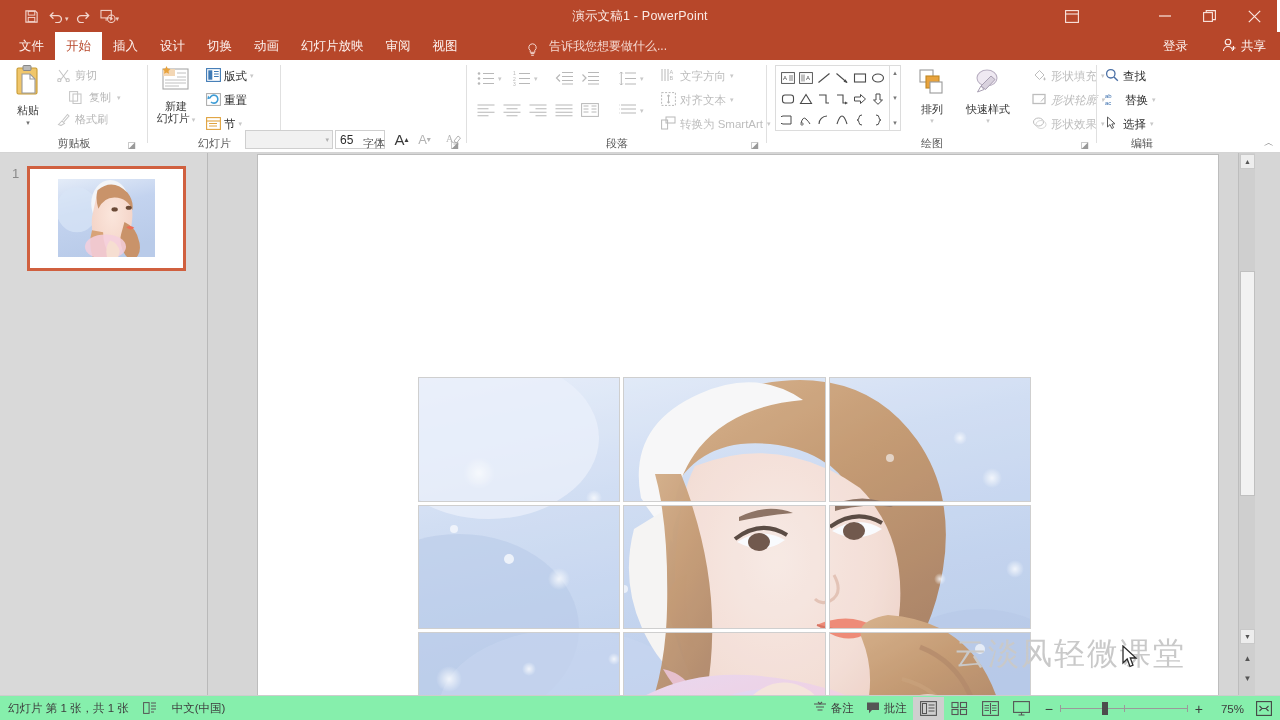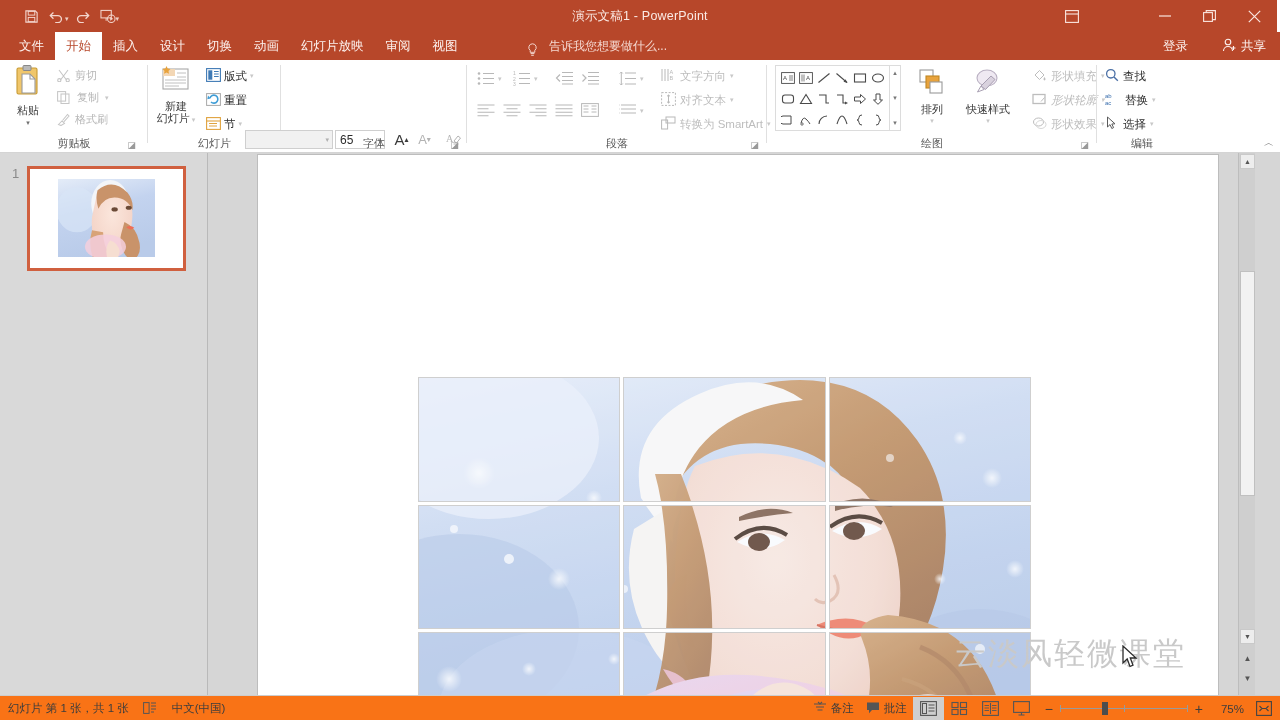--- a/index.html
+++ b/index.html
@@ -234,21 +234,21 @@
     display: flex; align-items: center; justify-content: center;
     font-size: 8px; color: #555;
   }
 
   
   .cursor { position: absolute; left: 1121px; top: 492px; }
 
   
   .statusbar {
     position: absolute; left: 0; top: 695px; width: 1280px; height: 25px;
-    background: #f97316; border-top: 1px solid #cdcdcd;
+    background: #86efac; border-top: 1px solid #cdcdcd;
     font-size: 11.5px; color: #3d3d3d;
   }
   .sb-left { position: absolute; left: 8px; top: 0; height: 25px; display: flex; align-items: center; gap: 14px; }
   .sb-right { position: absolute; right: 4px; top: 0; height: 25px; display: flex; align-items: center; gap: 0px; }
   .sb-item { display: flex; align-items: center; gap: 4px; padding: 0 6px; height: 25px; }
   .view-btn {
     width: 31px; height: 23px; display: flex; align-items: center; justify-content: center;
     color: #555;
   }
   .view-btn.active { background: #cfcfcf; }
@@ -387,21 +387,21 @@
         <span class="ci">
           <svg width="13" height="13" viewBox="0 0 13 13">
               <path d="M2 1 L9.5 11 M11 1 L3.5 11" stroke="#c6c6c6" stroke-width="1.1" fill="none"></path>
               <circle cx="2.3" cy="11.2" r="1.6" fill="none" stroke="#c6c6c6" stroke-width="1.1"></circle>
               <circle cx="10.7" cy="11.2" r="1.6" fill="none" stroke="#c6c6c6" stroke-width="1.1"></circle>
             </svg>
         </span>
         <span>剪切</span>
       </div>
 
-      <div class="cbitem" style="left:56px; top:30px;gap:6px;">
+      <div class="cbitem" style="left:68px; top:30px;gap:6px;">
         <span class="ci">
           <svg width="13" height="13" viewBox="0 0 13 13">
               <rect x="0.6" y="0.6" width="8" height="9.5" fill="none" stroke="#c6c6c6" stroke-width="1.05"></rect>
               <rect x="4" y="3" width="8" height="9.5" fill="none" stroke="#c6c6c6" stroke-width="1.05"></rect>
             </svg>
         </span>
         <span>复制</span>
         <span class="tiny-caret">▾</span>
       </div>
 

